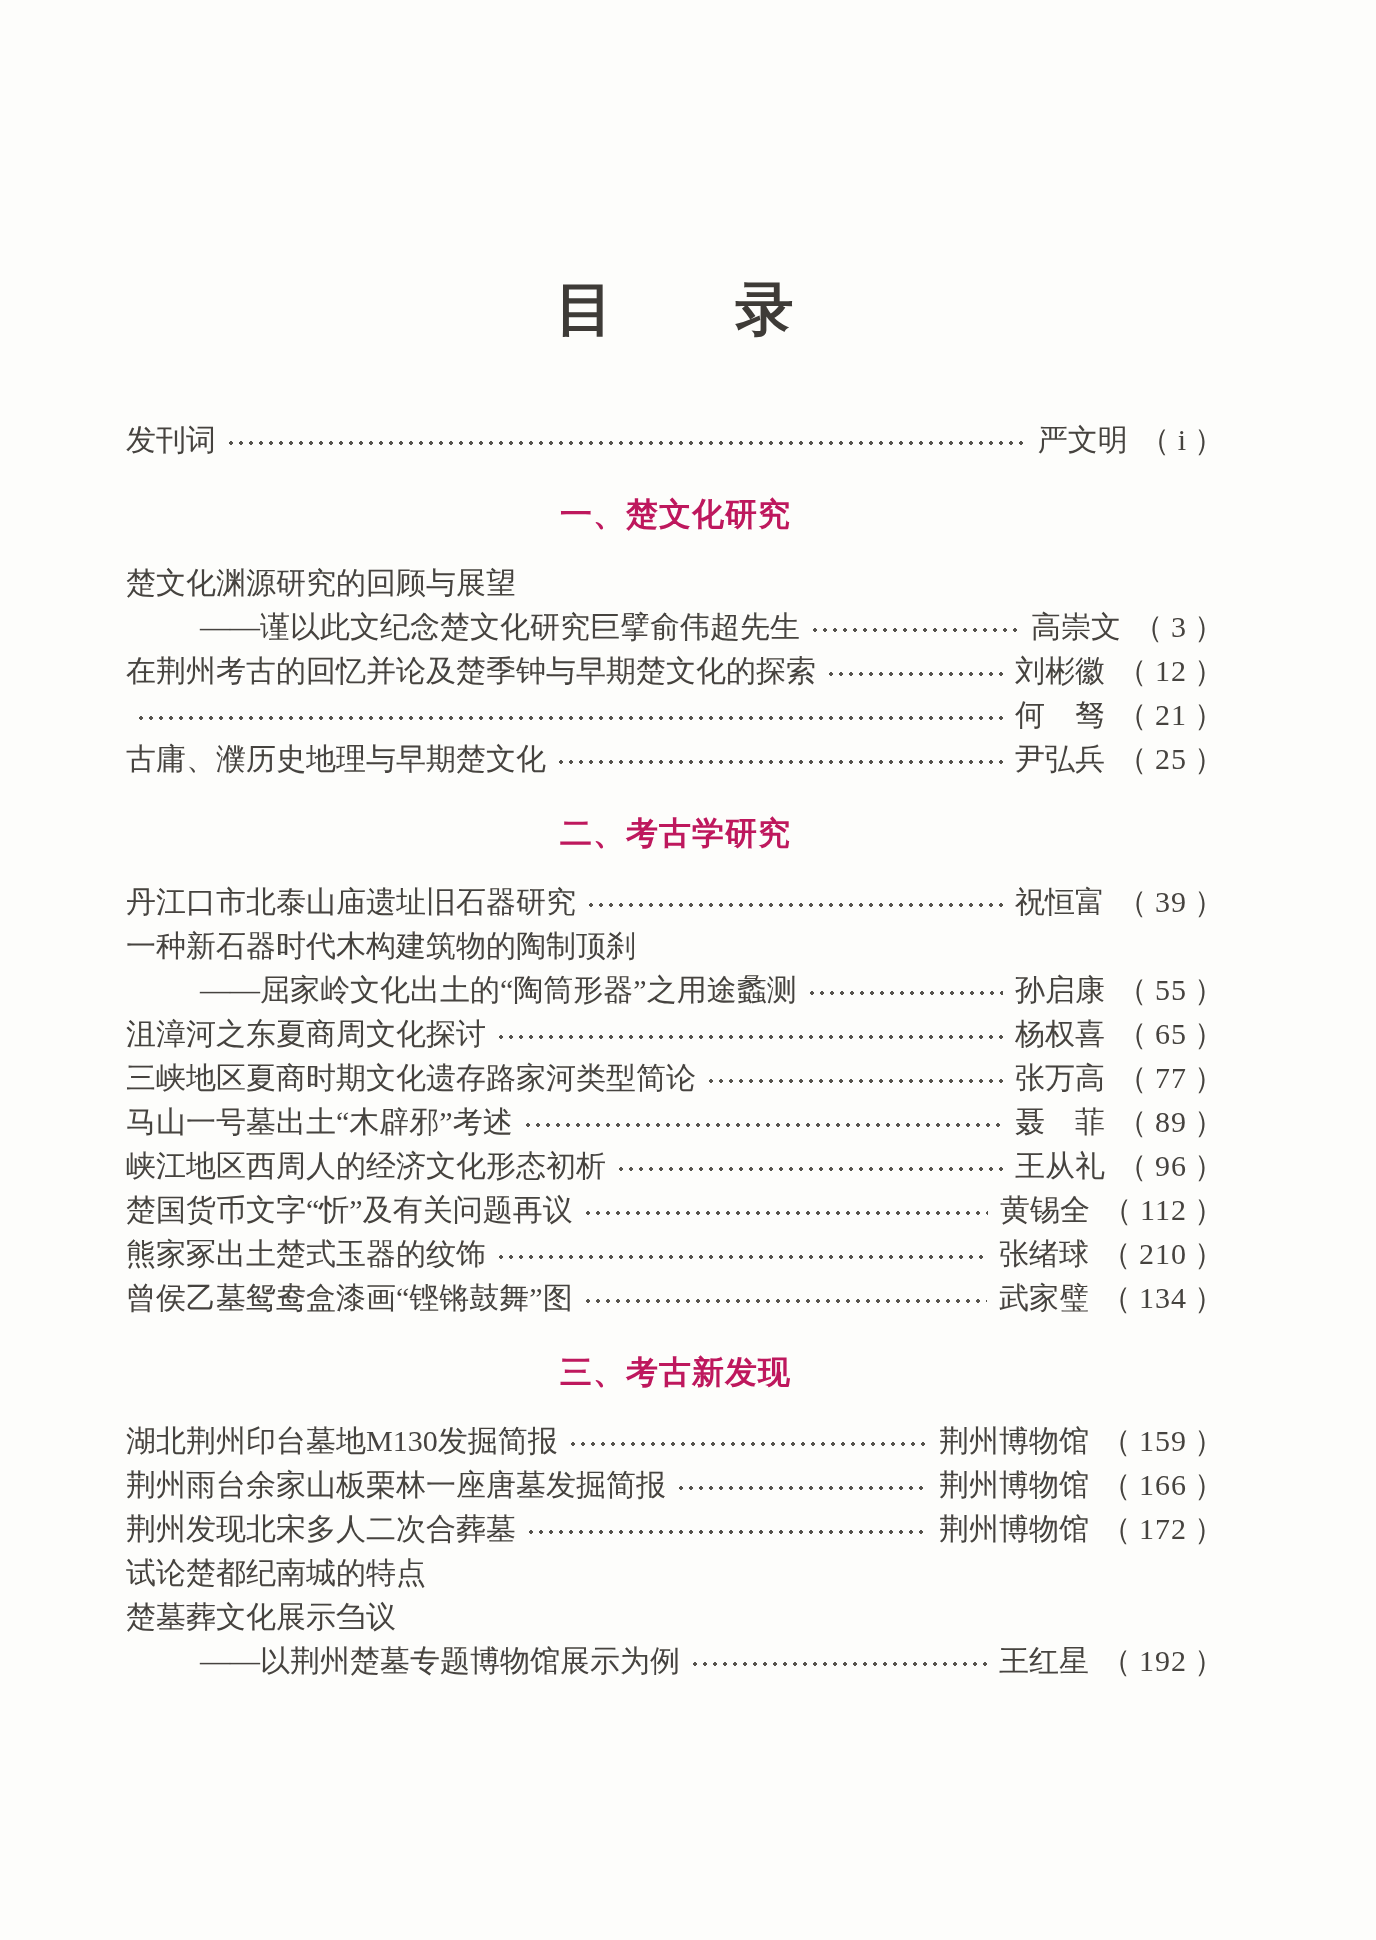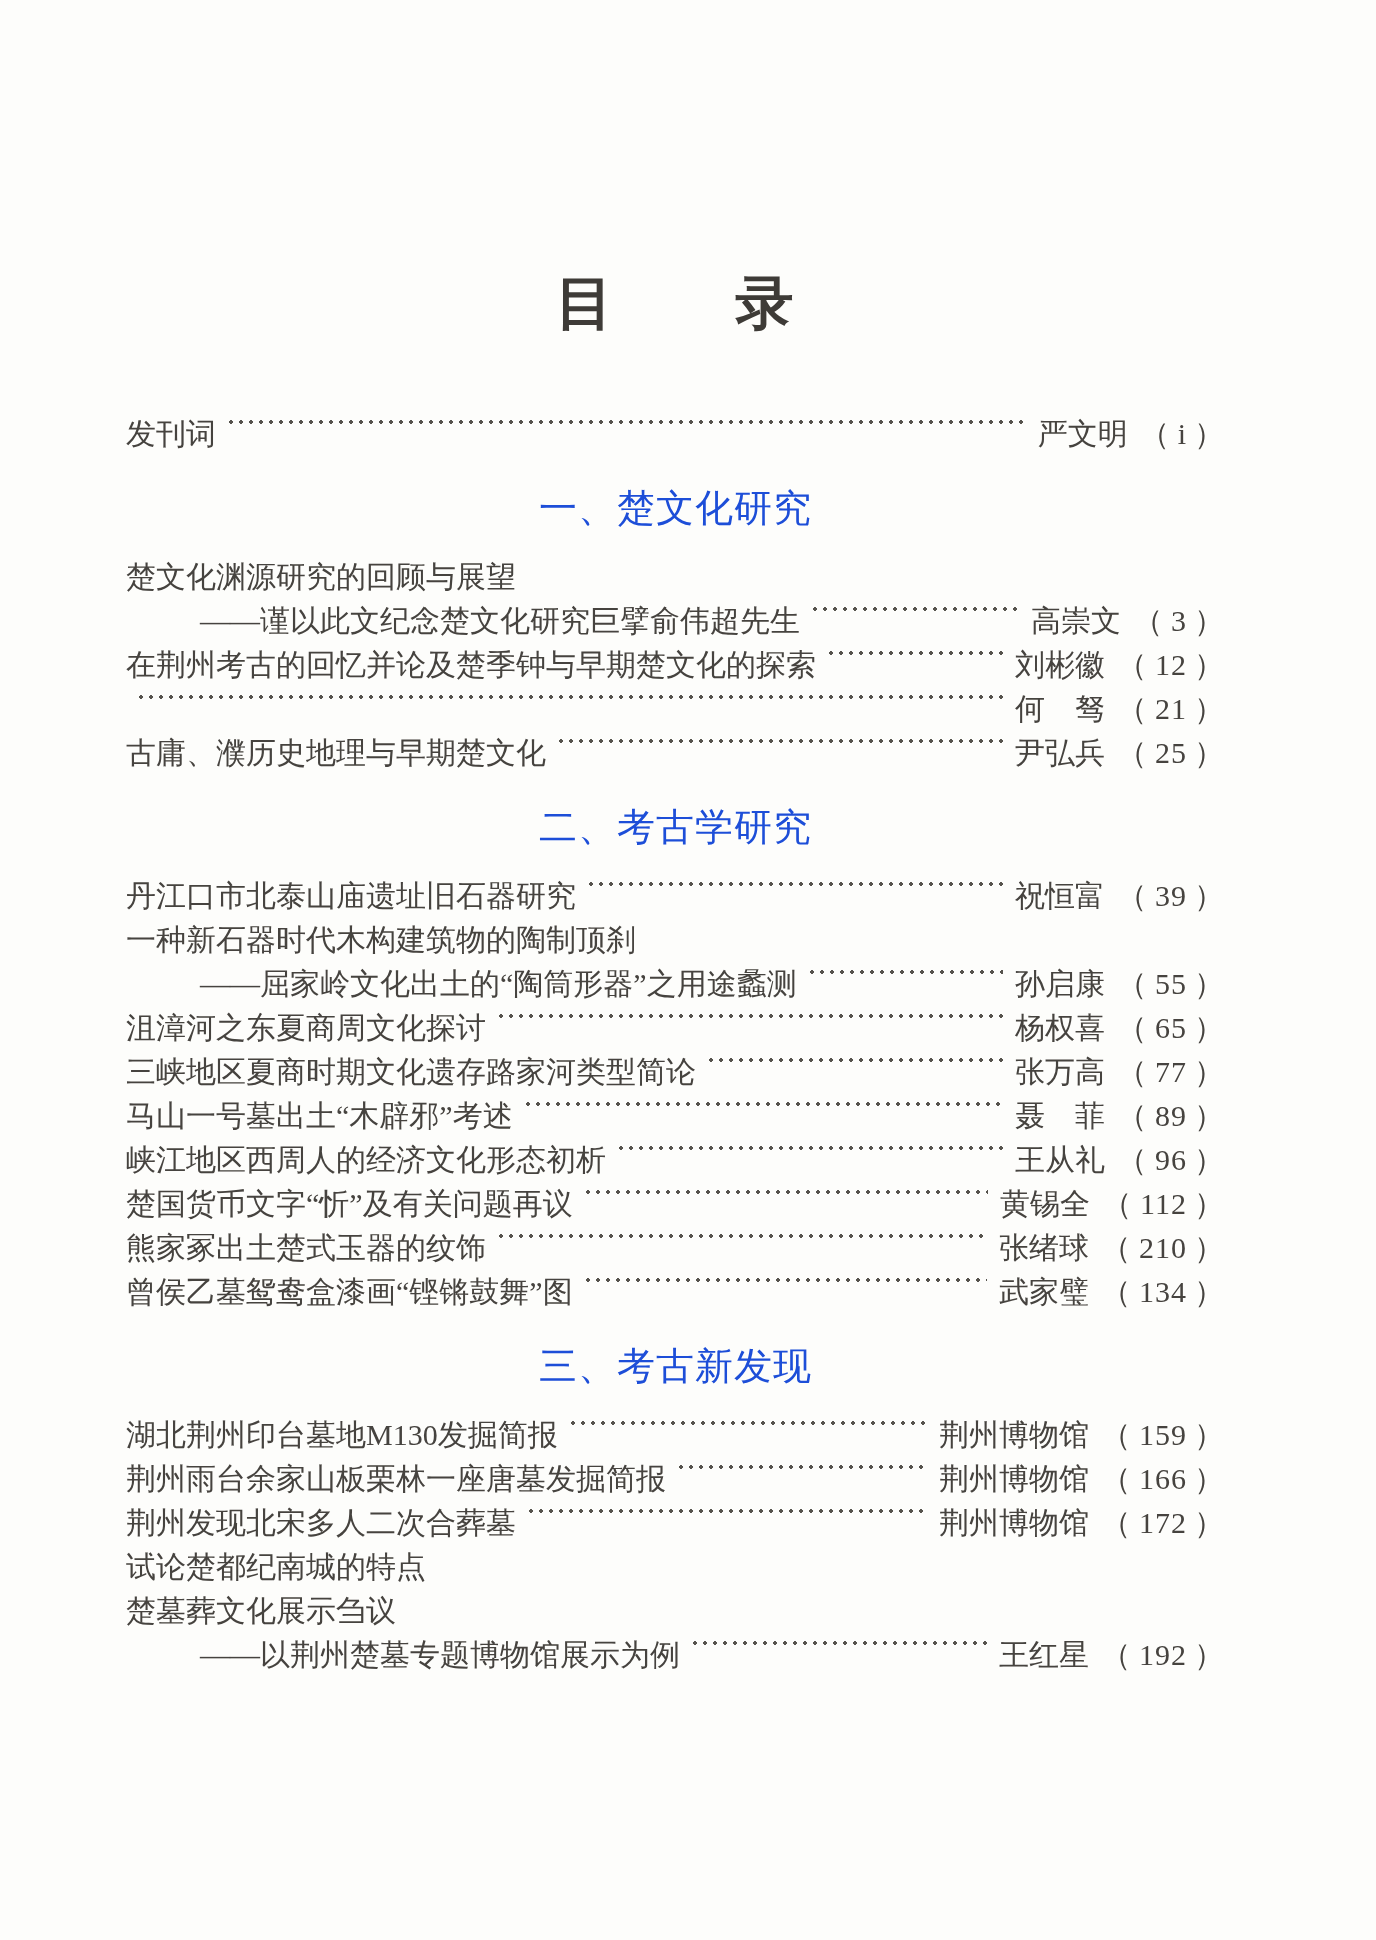--- a/index.html
+++ b/index.html
@@ -15,42 +15,43 @@
     overflow: hidden;
     font-family: "Liberation Serif", serif;
     color: #46433f;
     box-sizing: border-box;
   }
   .content {
     box-sizing: border-box;
     padding: 272px 151px 0 126px; 
   }
   .doc-title {
-    margin: 0 0 76px 0;
+    margin: 6px 0 76px 0;
     text-align: center;
     font-size: 58px;
     line-height: 1.1;
     font-weight: bold;
     color: #3e3b37;
     letter-spacing: 2px;
   }
   .section-heading {
     height: 44px;
     line-height: 44px;
     margin: 30px 0 25px 0;
     text-align: center;
     font-family: "Liberation Sans", sans-serif;
-    font-weight: normal;
-    font-size: 38px;
-    color: #1d4ed8;
+    font-weight: bold;
+    font-size: 32px;
+    color: #be185d;
     letter-spacing: 1px;
   }
   .row {
     height: 44px;
     display: flex;
+    align-items: center;
     font-size: 30px;
     line-height: 44px;
     white-space: nowrap;
   }
   .row .entry-title {
     flex: 0 0 auto;
   }
   .row.indent .entry-title {
     padding-left: 74px;
   }

